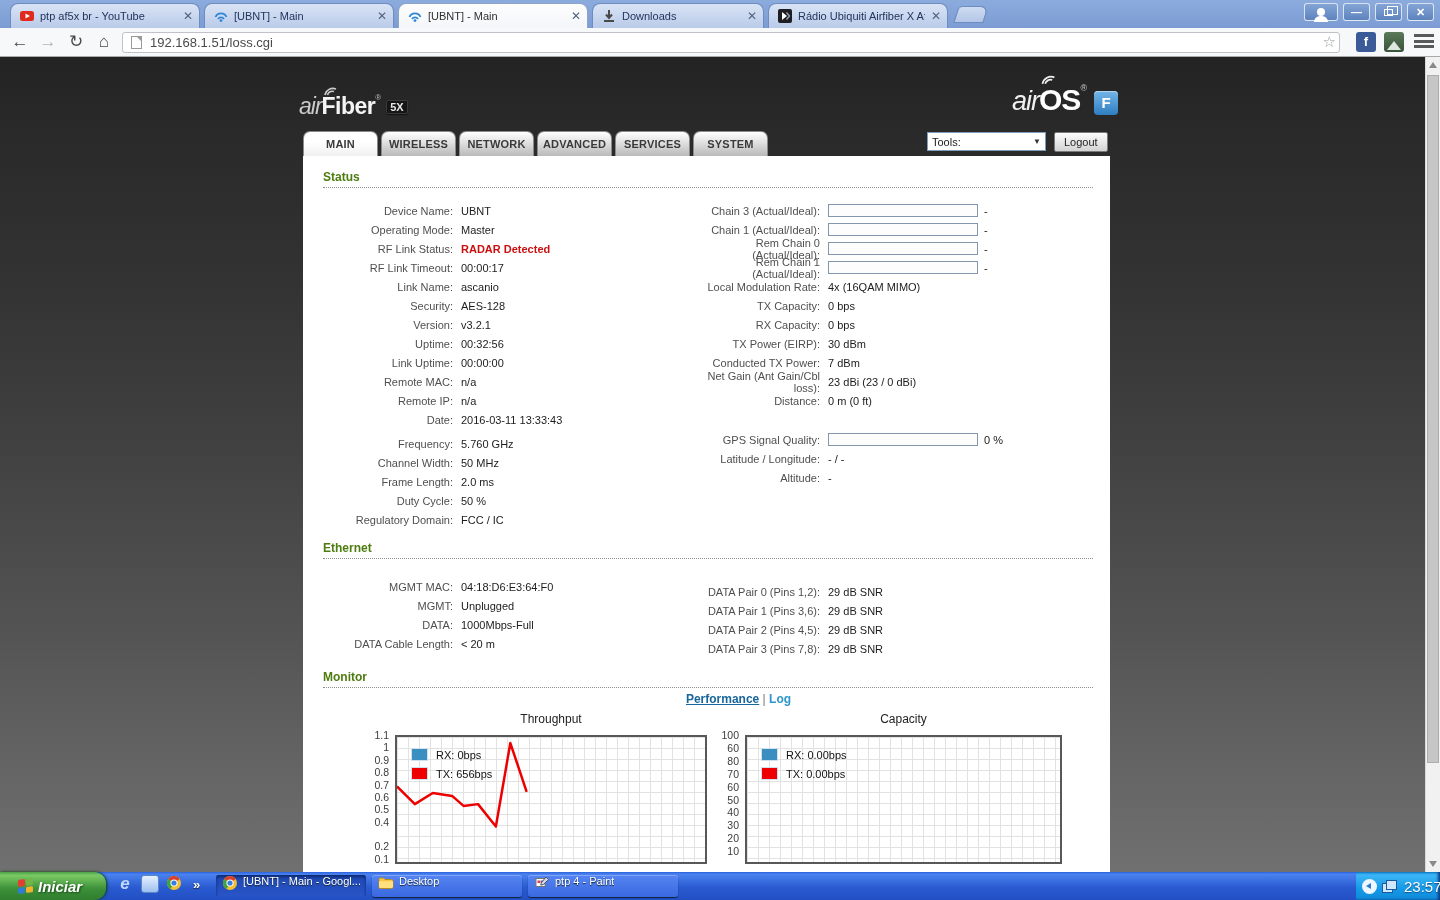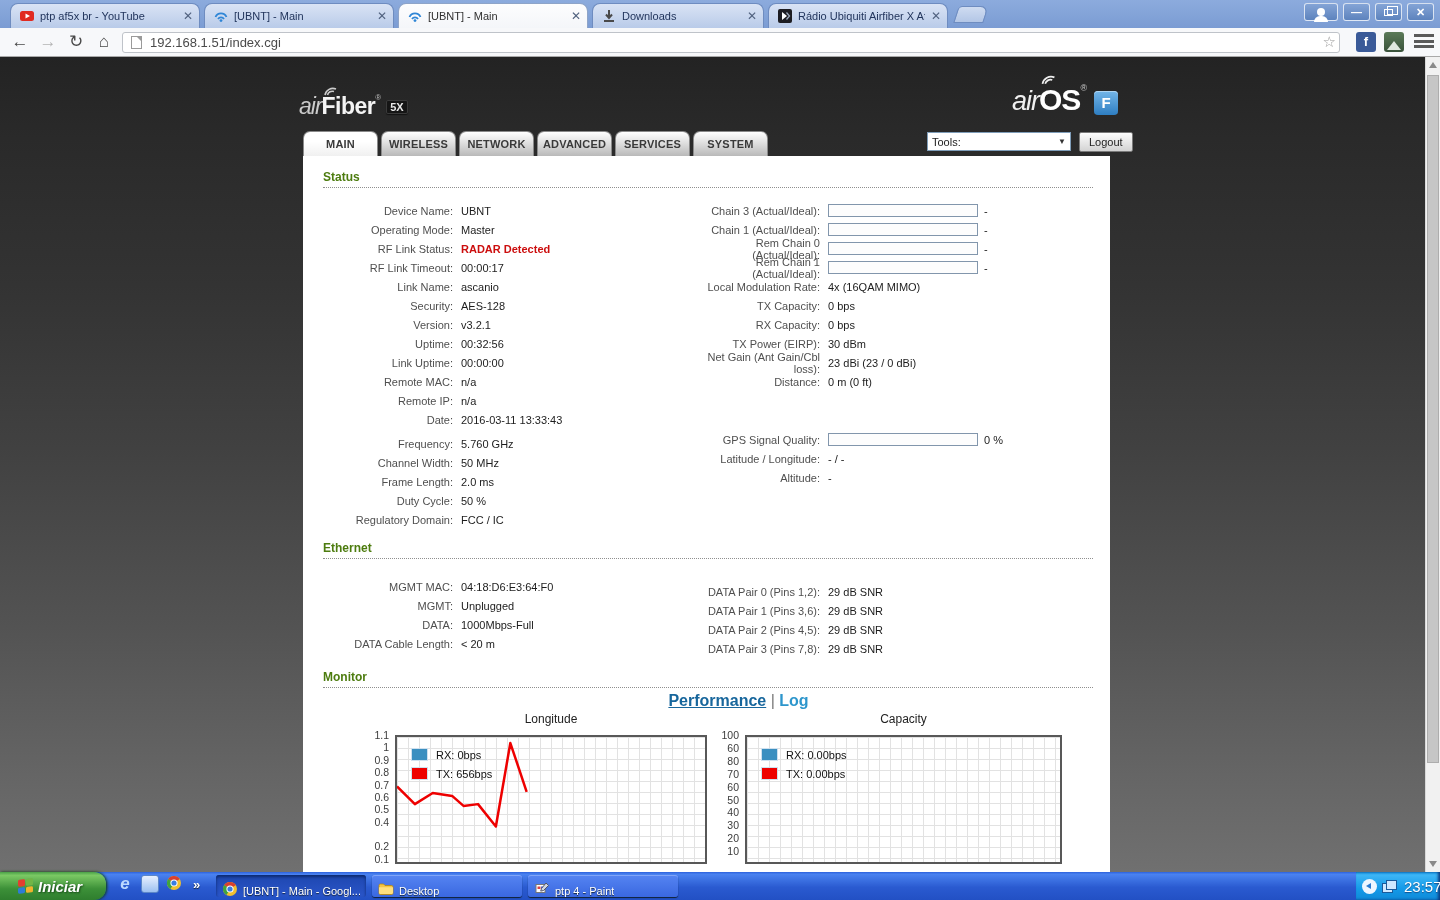--- a/index.html
+++ b/index.html
@@ -66,21 +66,21 @@
   #os-logo { position:absolute; left:1012px; top:26px; color:#fff; }
   #os-logo .air { font-style:italic; font-size:27px; color:#f0f0f0; letter-spacing:-1px; }
   #os-logo .nm { font-size:30px; font-weight:bold; letter-spacing:-1px; }
   #os-logo .reg { font-size:9px; vertical-align:top; color:#ccc; }
   .badgeF { display:inline-block; width:24px; height:24px; border-radius:4px; margin-left:7px; vertical-align:2px;
             background:linear-gradient(#74b6e8,#2e7ec2); color:#fff; font-size:15px; font-weight:bold; text-align:center; line-height:24px;
             box-shadow:inset 0 1px 0 #aed4f2; }
 
   
   #tools-row { position:absolute; left:927px; top:75px; display:flex; gap:8px; }
-  #tools-select { width:144px; height:19px; background:#fff; border:1px solid #7f9db9; font-size:11px; color:#222;
+  #tools-select { width:119px; height:19px; background:#fff; border:1px solid #7f9db9; font-size:11px; color:#222;
                   display:flex; align-items:center; justify-content:space-between; padding:0 4px; }
   #tools-select .arr { font-size:8px; color:#333; }
   #logout-btn { height:20px; padding:0 9px; font-size:11px; color:#222; background:linear-gradient(#fdfdfd,#d3d3d3);
                 border:1px solid #7a7a7a; border-radius:2px; }
 
   
   #nav-tabs { position:absolute; left:303px; top:74px; display:flex; }
   .ntab { width:75px; height:25px; margin-right:3px; border-radius:7px 7px 0 0; border:1px solid #8a8a8a; border-bottom:none;
           background:linear-gradient(#ffffff,#b9b9b9); font-size:11px; font-weight:bold; color:#3a3a3a;
           text-align:center; line-height:24px; letter-spacing:0.2px; }
@@ -94,21 +94,21 @@
   .kv-col { position:absolute; }
   #status-left1 { left:20px; top:45px; } #status-left2 { left:20px; top:278px; }
   #status-right1 { left:387px; top:45px; } #status-right2 { left:387px; top:274px; }
   #eth-left { left:20px; top:421px; } #eth-right { left:387px; top:426px; }
   .kv-row { display:flex; align-items:center; height:19px; font-size:11px; }
   .kv-label { width:138px; text-align:right; padding-right:8px; color:#4f4f4f; flex:none; }
   .kv-value { color:#1c1c1c; white-space:pre; }
   .kv-value.red { color:#cc0e0e; font-weight:bold; }
   .kv-bar { display:inline-block; width:150px; height:13px; background:#fdfdfd; border:1px solid #8296ac; margin-right:6px; flex:none; }
 
-  #monitor-links { position:absolute; left:0; top:536px; width:871px; text-align:center; font-size:16px; font-weight:bold; }
+  #monitor-links { position:absolute; left:0; top:536px; width:871px; text-align:center; font-size:12px; font-weight:bold; }
   #perf-link { color:#17669c; text-decoration:underline; }
   #mon-sep { color:#777; font-weight:normal; }
   #log-link { color:#2d96cc; text-decoration:none; }
 
   
   .chart { position:absolute; }
   .chart-0 { left:38px; top:556px; width:366px; }
   .chart-1 { left:388px; top:556px; width:371px; }
   .chart-title { font-size:12px; color:#222; text-align:center; padding-left:54px; height:15px; margin-bottom:8px; }
   .chart-body { display:flex; }
@@ -133,21 +133,21 @@
   #start-btn .flag i:nth-child(1){background:#e33e30;} #start-btn .flag i:nth-child(2){background:#71b547;}
   #start-btn .flag i:nth-child(3){background:#2e7cd6;} #start-btn .flag i:nth-child(4){background:#f0b32e;}
   #start-btn .flag i{border-radius:1.5px;}
   #start-label { color:#fff; font-size:15px; font-weight:bold; font-style:italic; text-shadow:1px 1px 2px #1a4a1a; }
   #quicklaunch { position:absolute; left:116px; top:3px; display:flex; gap:7px; align-items:center; }
   .ql { width:18px; height:18px; }
   #ql-ie { color:#cfe2ff; font-size:17px; font-weight:bold; font-style:italic; line-height:18px; text-align:center; color:#bcd8ff; }
   #ql-app { background:linear-gradient(#e8f0ff,#9cc0f0); border-radius:3px; border:1px solid #5b86c8; }
   #ql-more { color:#fff; font-size:13px; font-weight:bold; margin-left:2px; text-shadow:0 1px 1px #123; }
   #taskbuttons { position:absolute; left:216px; top:3px; display:flex; gap:6px; }
-  .tbtn { width:150px; height:22px; border-radius:3px; display:flex; align-items:flex-end; padding:0 6px;
+  .tbtn { width:150px; height:22px; border-radius:3px; display:flex; align-items:flex-start; padding:0 6px;
           background:linear-gradient(#5584f2,#3a68e0); box-shadow:inset 0 1px 0 #7fa4f8, 0 1px 1px #123; }
   .tbtn.active { background:linear-gradient(#1e47b0,#2a55c8); box-shadow:inset 0 2px 3px #0c2a70; }
   .tbtn .ticon { width:16px; height:16px; margin-right:5px; flex:none; }
   .tbtn .tlabel { color:#fff; font-size:11px; white-space:nowrap; overflow:hidden; text-shadow:0 1px 1px #123; }
   #tray { position:absolute; right:0; top:0; height:28px; width:84px;
           background:linear-gradient(#18a0ee 0%,#3db6f6 10%,#149ae8 60%,#0f8ad8 100%);
           box-shadow:-2px 0 3px #0a3a80 inset; display:flex; align-items:center; padding-left:6px; }
   #tray-chevron { width:15px; height:15px; border-radius:50%; background:#eef6ff; position:relative; flex:none; }
   #tray-chevron::after { content:""; position:absolute; left:4px; top:4px; border-top:3.5px solid transparent; border-bottom:3.5px solid transparent; border-right:5px solid #2a7ad0; }
   #tray-net { width:15px; height:12px; position:relative; margin-left:5px; flex:none; }
@@ -221,21 +221,21 @@
         </div>
     </div>
   </div>
   <div id="toolbar">
     <div class="navic" style="left:8px;">←</div>
     <div class="navic" style="left:36px;color:#b4b4b4;">→</div>
     <div class="navic" style="left:64px;">↻</div>
     <div class="navic" style="left:92px;">⌂</div>
     <div id="addressbar">
       <span class="pageic"></span>
-      <span id="url">192.168.1.51/index.cgi</span>
+      <span id="url">192.168.1.51/loss.cgi</span>
     </div>
     <div id="star">☆</div>
     <div class="extic" id="fb-ext">f</div>
     <div class="extic" id="photo-ext"></div>
     <div id="menu-btn">
         <i></i>
         <i></i>
         <i></i>
       </div>
   </div>
@@ -381,20 +381,24 @@
         </div>
         <div class="kv-row">
           <span class="kv-label">RX Capacity:</span>
           <span class="kv-value">0 bps</span>
         </div>
         <div class="kv-row">
           <span class="kv-label">TX Power (EIRP):</span>
           <span class="kv-value">30 dBm</span>
         </div>
         <div class="kv-row">
+          <span class="kv-label">Conducted TX Power:</span>
+          <span class="kv-value">7 dBm</span>
+        </div>
+        <div class="kv-row">
           <span class="kv-label">Net Gain (Ant Gain/Cbl loss):</span>
           <span class="kv-value">23 dBi (23 / 0 dBi)</span>
         </div>
         <div class="kv-row">
           <span class="kv-label">Distance:</span>
           <span class="kv-value">0 m (0 ft)</span>
         </div>
       </div>
     <div class="kv-col" id="status-right2">
         <div class="kv-row">
@@ -450,21 +454,21 @@
         </div>
       </div>
 
     <div class="sec-h" id="h-mon">Monitor</div>
     <div id="monitor-links">
       <a id="perf-link">Performance</a><span id="mon-sep"> | </span><a id="log-link">Log</a>
     </div>
 
     <div id="charts-mount">
         <div class="chart chart-0">
-          <div class="chart-title">Longitude</div>
+          <div class="chart-title">Throughput</div>
           <div class="chart-body">
             <div class="ticks">
               <span class="tick" style="top: 0%;">1.1</span>
               <span class="tick" style="top: 9.6%;">1</span>
               <span class="tick" style="top: 19.2%;">0.9</span>
               <span class="tick" style="top: 28.8%;">0.8</span>
               <span class="tick" style="top: 38.4%;">0.7</span>
               <span class="tick" style="top: 48%; text-align: center;">0.6</span>
               <span class="tick" style="top: 57.6%;">0.5</span>
               <span class="tick" style="top: 67.2%;">0.4</span>

